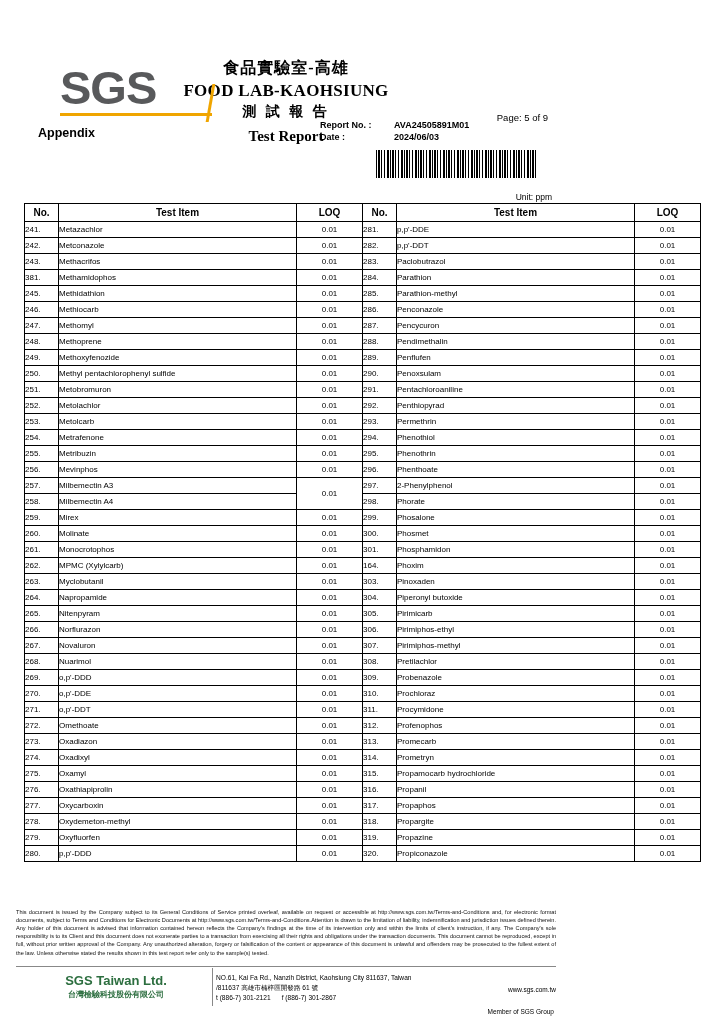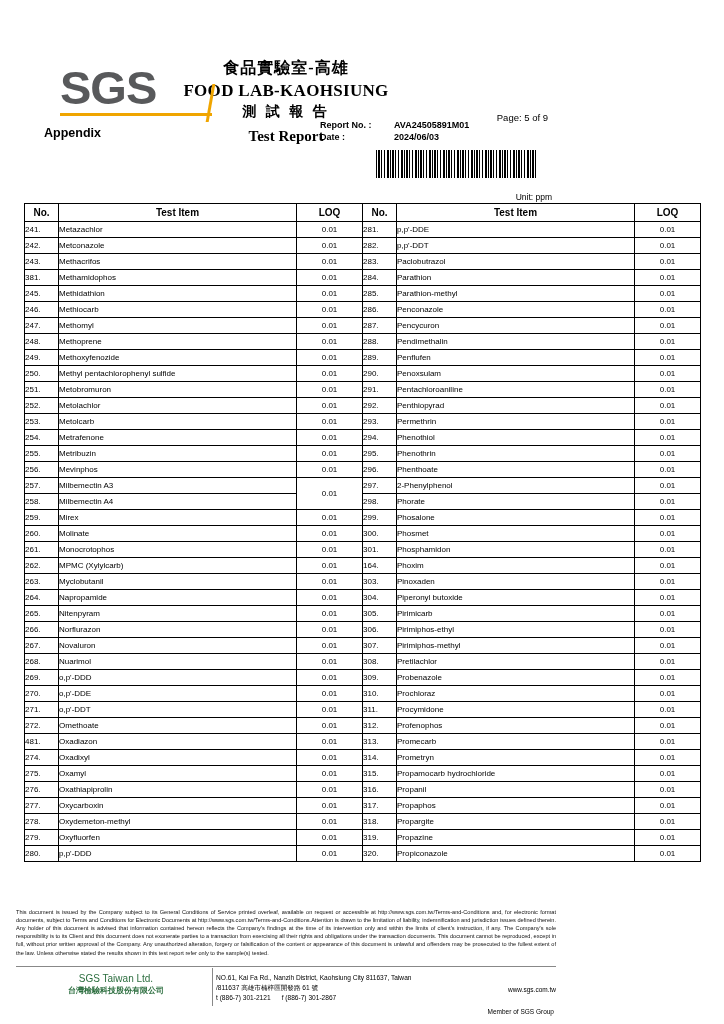--- a/index.html
+++ b/index.html
@@ -88,21 +88,21 @@
 
   .page-of {
     position: absolute;
     right: 24px;
     top: 112px;
     font-size: 9.5px;
   }
 
   .appendix {
     position: absolute;
-    left: 44px;
+    left: 38px;
     top: 126px;
     font-size: 12.5px;
     font-weight: bold;
   }
 
   .meta {
     position: absolute;
     right: 16px;
     top: 120px;
     width: 236px;
@@ -210,21 +210,21 @@
     right: 16px;
     top: 970px;
     display: flex;
     font-size: 7px;
   }
   .fb-left {
     width: 200px;
     text-align: center;
     padding-top: 3px;
   }
-  .fb-left .l1 { font-weight: normal; color: #2c6e3f; font-size: 10px; }
+  .fb-left .l1 { font-weight: bold; color: #2c6e3f; font-size: 13px; }
   .fb-left .l2 { font-weight: bold; color: #2c6e3f; font-size: 8px; margin-top: 1px;}
   .fb-mid {
     flex: 1;
     padding-top: 3px;
     font-size: 6.6px;
     line-height: 1.5;
   }
   .fb-right {
     width: 120px;
     text-align: right;
@@ -551,21 +551,21 @@
           </tr>
           <tr>
             <td class="td-no">272.</td>
             <td class="td-item">Omethoate</td>
             <td class="td-loq">0.01</td>
             <td class="td-no">312.</td>
             <td class="td-item">Profenophos</td>
             <td class="td-loq">0.01</td>
           </tr>
           <tr>
-            <td class="td-no">481.</td>
+            <td class="td-no">273.</td>
             <td class="td-item">Oxadiazon</td>
             <td class="td-loq">0.01</td>
             <td class="td-no">313.</td>
             <td class="td-item">Promecarb</td>
             <td class="td-loq">0.01</td>
           </tr>
           <tr>
             <td class="td-no">274.</td>
             <td class="td-item">Oxadixyl</td>
             <td class="td-loq">0.01</td>

